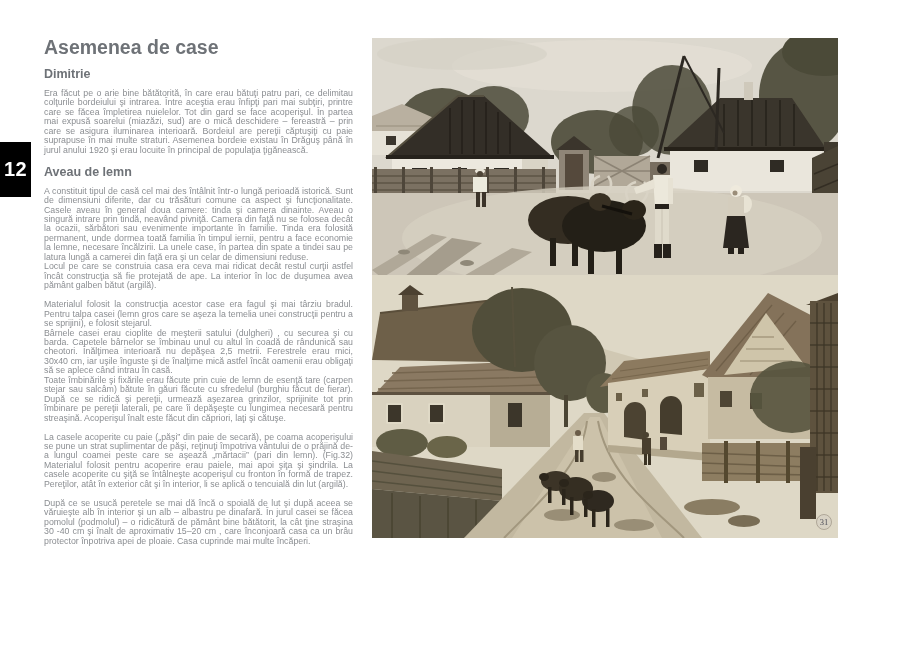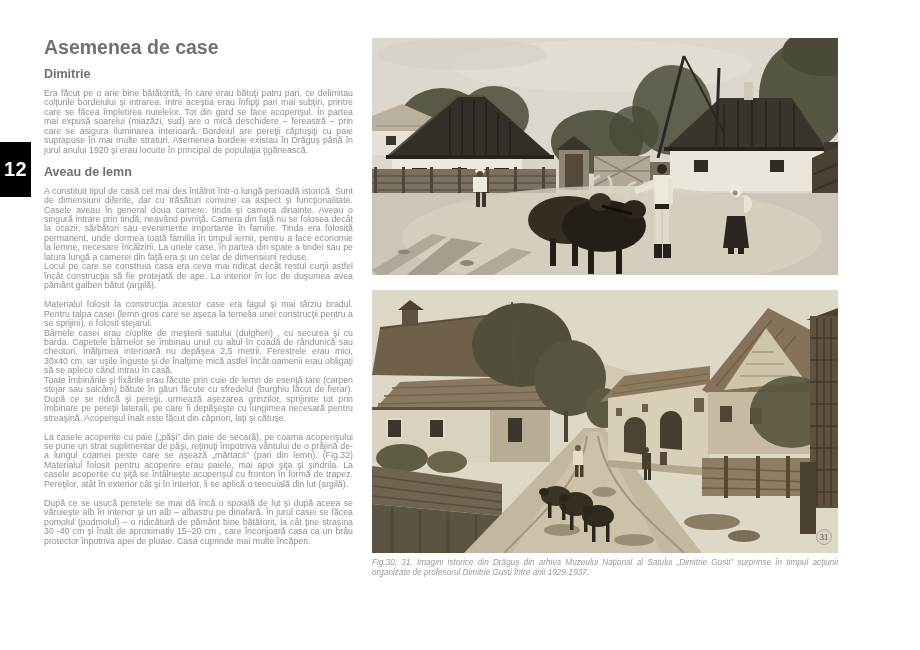--- a/index.html
+++ b/index.html
@@ -13,21 +13,21 @@
   #left-column{position:absolute;left:44px;top:36px;width:309px;}
   h1.doc-title{margin:0 0 8px 0;font-size:19.5px;line-height:23px;font-weight:bold;color:#6e7277;}
   h2.doc-heading{margin:4px 0 7px 0;font-size:12.5px;line-height:15px;font-weight:bold;color:#6e7277;}
   p.body-par{margin:0 0 9.5px 0;font-size:8.8px;line-height:9.45px;color:#8b8e92;
         text-align:justify;white-space:pre-line;}
   
   #figures{position:absolute;left:372px;top:38px;width:466px;}
   .photo{position:relative;width:466px;overflow:hidden;}
   .photo svg{display:block;}
   #photo-1{height:237px;}
-  #photo-2{height:263px;margin-top:15px;}
+  #photo-2{height:263px;}
   .fig-caption{margin-top:5px;font-size:8.2px;line-height:9.6px;font-style:italic;
         color:#96999d;text-align:justify;}
   .badge-text{font-family:"Liberation Serif", serif;font-size:8.5px;fill:#4e4e58;}
 </style>
 </head>
 <body>
 
 <div id="page">
 
   <div id="page-number-box">
@@ -363,16 +363,15 @@
         <rect x="276" y="179" width="3" height="11" fill="#3b3324"></rect>
         <rect x="288" y="162" width="7" height="13" fill="#54493a"></rect>
 
         <g>
           <circle cx="452" cy="247" r="7.5" fill="#d8d2c4" stroke="#a39b8c" stroke-width="0.8"></circle>
           <text class="badge-text" x="452" y="250" text-anchor="middle">31</text>
         </g>
       </svg>
     </div>
 
-    <div class="fig-caption">Fig.30, 31. Imagini istorice din Drăguş din arhiva Muzeului Naţional al Satului „Dimitrie Gusti” surprinse în timpul acţiunii organizate de profesorul Dimitrie Gusti între anii 1929-1937.</div>
   </div>
 
 </div>
 
 </body></html>

